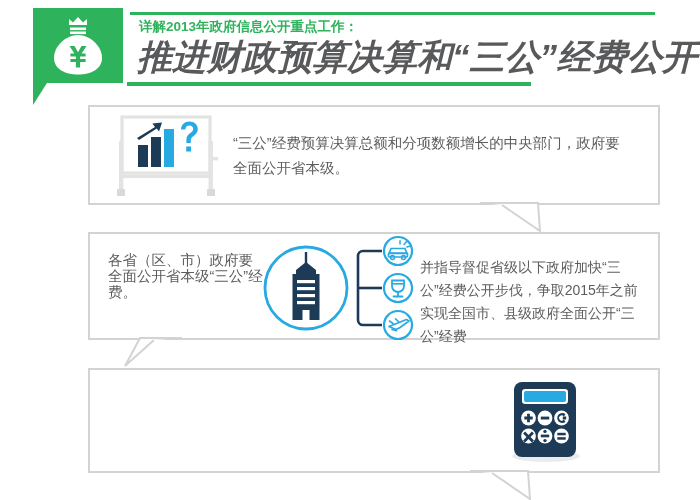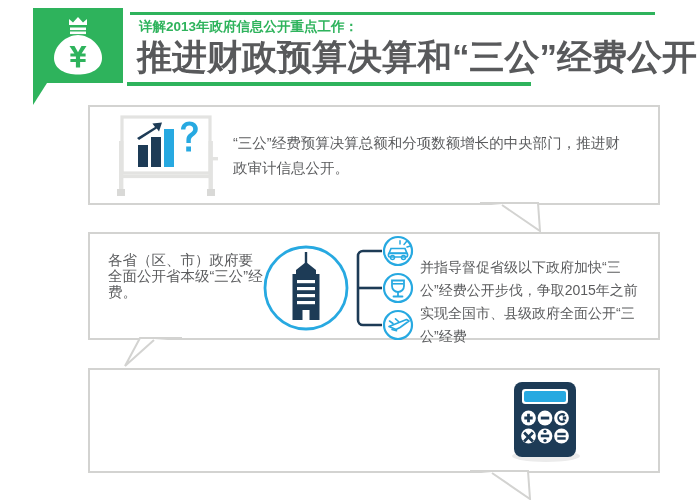--- a/index.html
+++ b/index.html
@@ -64,20 +64,21 @@
   }
   #header-title {
     position: absolute;
     left: 137px; top: 36px;
     font-size: 35px;
     font-weight: bold;
     color: #58595b;
     letter-spacing: 0px;
     white-space: nowrap;
     line-height: 42px;
+    font-style: italic;
   }
 
   
   .panel {
     position: absolute;
     background: #ffffff;
     border: 2px solid #d3d3d1;
     box-sizing: border-box;
   }
   #panel-1 { left: 88px; top: 105px;  width: 572px; height: 100px; }
@@ -189,21 +190,21 @@
     <rect x="26" y="32" width="10" height="22" fill="#1d3b56"></rect>
     <rect x="39" y="24" width="10" height="30" fill="#1d3b56"></rect>
     <rect x="52" y="16" width="10" height="38" fill="#27a9e1"></rect>
 
     <path d="M25 25 L43 14 L40.4 10.6 L50 9.5 L47 18.6 L44.8 15.6 L27 27 Z" fill="#1d3b56"></path>
 
     <path d="M69 16.5 C69 11.8 72.8 8.6 77.4 8.6 C82.2 8.6 85.8 11.6 85.8 16 C85.8 19.6 83.6 21.4 80.9 23.4 C79.2 24.7 78.8 25.7 78.8 27.6 L78.8 30 L74.4 30 L74.4 27 C74.4 23.6 75.6 22.1 78 20.3 C80 18.9 81.2 18 81.2 16.1 C81.2 14 79.6 12.6 77.3 12.6 C75 12.6 73.4 14.2 73.4 16.5 Z" fill="#27a9e1"></path>
     <rect x="74.2" y="33.5" width="4.8" height="5" fill="#27a9e1"></rect>
   </svg>
 
-  <div class="panel-text" id="panel-1-text">“三公”经费预算决算总额和分项数额增长的中央部门，推进财政审计信息公开。</div>
+  <div class="panel-text" id="panel-1-text">“三公”经费预算决算总额和分项数额增长的中央部门，政府要全面公开省本级。</div>
 </div>
 
 <svg class="tail-svg" id="tail-1" width="90" height="32" viewBox="0 0 90 32">
   <path d="M0 0 L58 0 L60 28 L22 2" fill="#ffffff" stroke="#d3d3d1" stroke-width="2" stroke-linejoin="miter"></path>
 </svg>
 
 <div class="panel" id="panel-2">
 
   <div class="panel-text" id="panel-2-text-left">各省（区、市）政府要全面公开省本级“三公”经费。</div>
 

